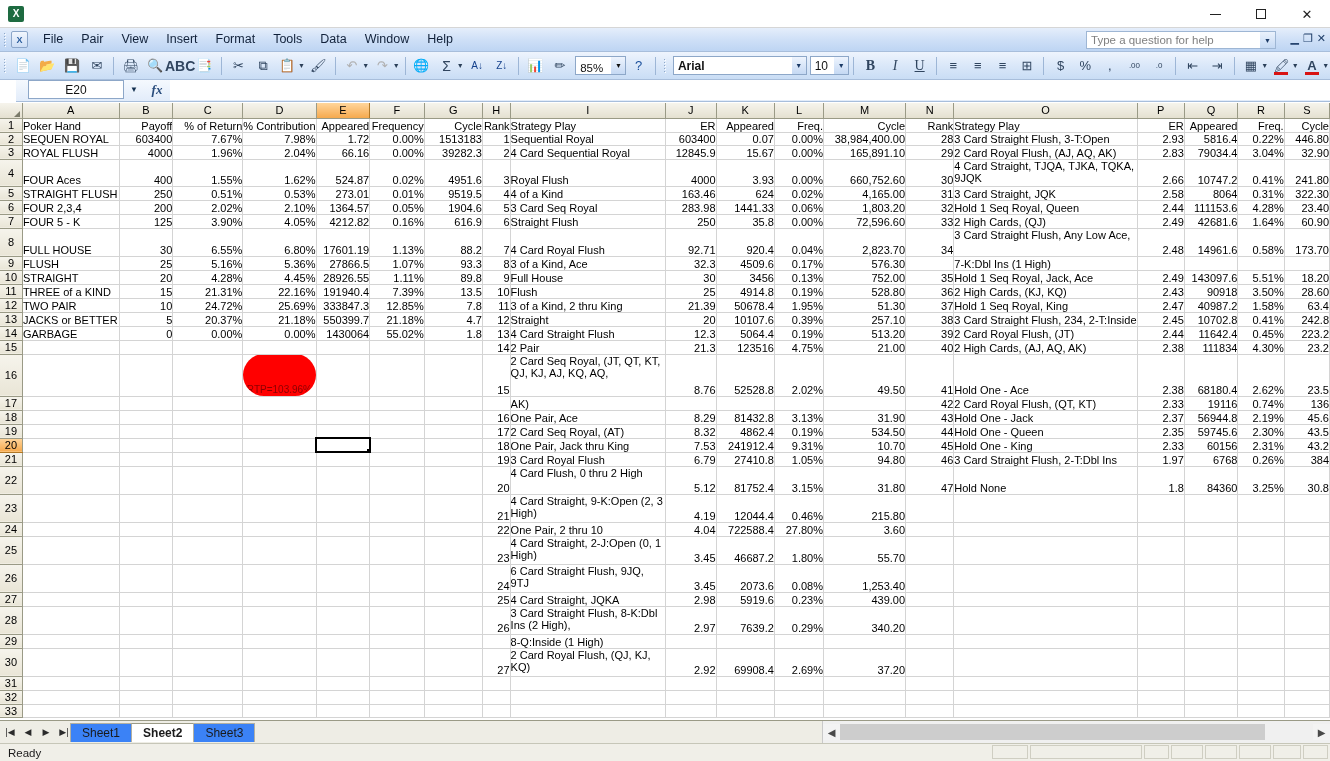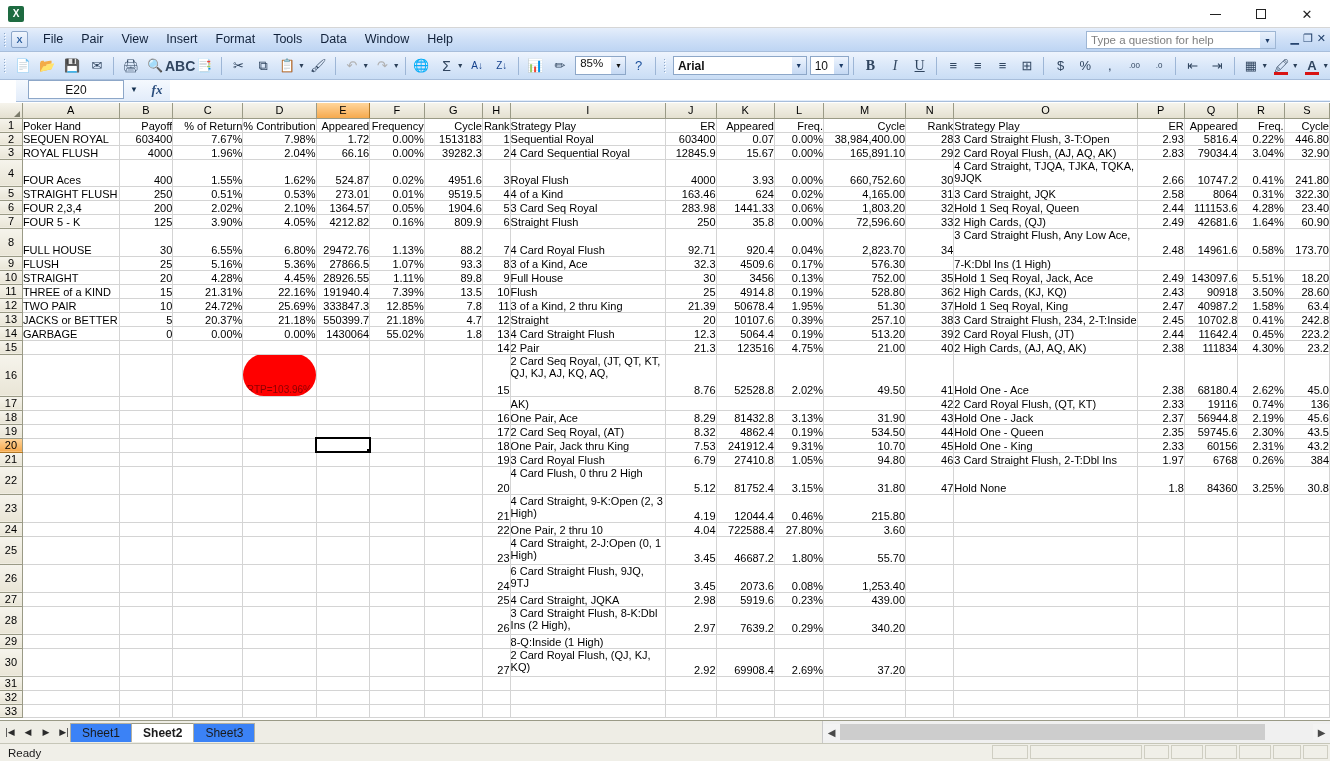--- a/index.html
+++ b/index.html
@@ -86,21 +86,21 @@
   }
   .tb-btn {
     width: 23px; height: 22px; margin: 0 1px;
     display: flex; align-items: center; justify-content: center;
     font-size: 13px; color: #30455f; position: relative;
   }
   .tb-sep { width: 1px; height: 18px; margin: 0 4px; background: #9db6d6; }
   .tb-caret { font-size: 7px; color: #2b3f58; margin-left: -2px; margin-right: 1px; }
   #zoombox {
     width: 52px; height: 19px; background: #fff; border: 1px solid #8da7c8;
-    font-size: 11.5px; color: #111; display: flex; align-items: flex-start;
+    font-size: 11.5px; color: #111; display: flex; align-items: flex-end;
     padding-left: 4px; margin-left: 3px; position: relative;
   }
   #zoombox .zb-arrow {
     position: absolute; right: 0; top: 0; bottom: 0; width: 14px;
     background: linear-gradient(to bottom,#eef4fd,#c5d9f4);
     display: flex; align-items: center; justify-content: center; font-size: 7px;
   }
   #fontbox {
     width: 136px; height: 19px; background: #fff; border: 1px solid #8da7c8;
     font-size: 12px; color: #111; display: flex; align-items: center;
@@ -548,41 +548,41 @@
           <td class="cell r">23.40</td>
         </tr>
         <tr style="height: 14px;">
           <td class="rowhdr">7</td>
           <td class="cell l">FOUR 5 - K</td>
           <td class="cell r">125</td>
           <td class="cell r">3.90%</td>
           <td class="cell r">4.05%</td>
           <td class="cell r">4212.82</td>
           <td class="cell r">0.16%</td>
-          <td class="cell r">809.9</td>
+          <td class="cell r">616.9</td>
           <td class="cell r">6</td>
           <td class="cell l">Straight Flush</td>
           <td class="cell r">250</td>
           <td class="cell r">35.8</td>
           <td class="cell r">0.00%</td>
           <td class="cell r">72,596.60</td>
           <td class="cell r">33</td>
           <td class="cell l">2 High Cards, (QJ)</td>
           <td class="cell r">2.49</td>
           <td class="cell r">42681.6</td>
           <td class="cell r">1.64%</td>
           <td class="cell r">60.90</td>
         </tr>
         <tr style="height: 28px;">
           <td class="rowhdr">8</td>
           <td class="cell l">FULL HOUSE</td>
           <td class="cell r">30</td>
           <td class="cell r">6.55%</td>
           <td class="cell r">6.80%</td>
-          <td class="cell r">29472.76</td>
+          <td class="cell r">17601.19</td>
           <td class="cell r">1.13%</td>
           <td class="cell r">88.2</td>
           <td class="cell r">7</td>
           <td class="cell l">4 Card Royal Flush</td>
           <td class="cell r">92.71</td>
           <td class="cell r">920.4</td>
           <td class="cell r">0.04%</td>
           <td class="cell r">2,823.70</td>
           <td class="cell r">34</td>
           <td class="cell l wrapc top">3 Card Straight Flush, Any Low Ace,</td>
@@ -758,21 +758,21 @@
           <td class="cell l wrapc top">2 Card Seq Royal, (JT, QT, KT, QJ, KJ, AJ, KQ, AQ,</td>
           <td class="cell r">8.76</td>
           <td class="cell r">52528.8</td>
           <td class="cell r">2.02%</td>
           <td class="cell r">49.50</td>
           <td class="cell r">41</td>
           <td class="cell l">Hold One - Ace</td>
           <td class="cell r">2.38</td>
           <td class="cell r">68180.4</td>
           <td class="cell r">2.62%</td>
-          <td class="cell r">45.0</td>
+          <td class="cell r">23.5</td>
         </tr>
         <tr style="height: 14px;">
           <td class="rowhdr">17</td>
           <td class="cell l"></td>
           <td class="cell r"></td>
           <td class="cell r"></td>
           <td class="cell r"></td>
           <td class="cell r"></td>
           <td class="cell r"></td>
           <td class="cell r"></td>

